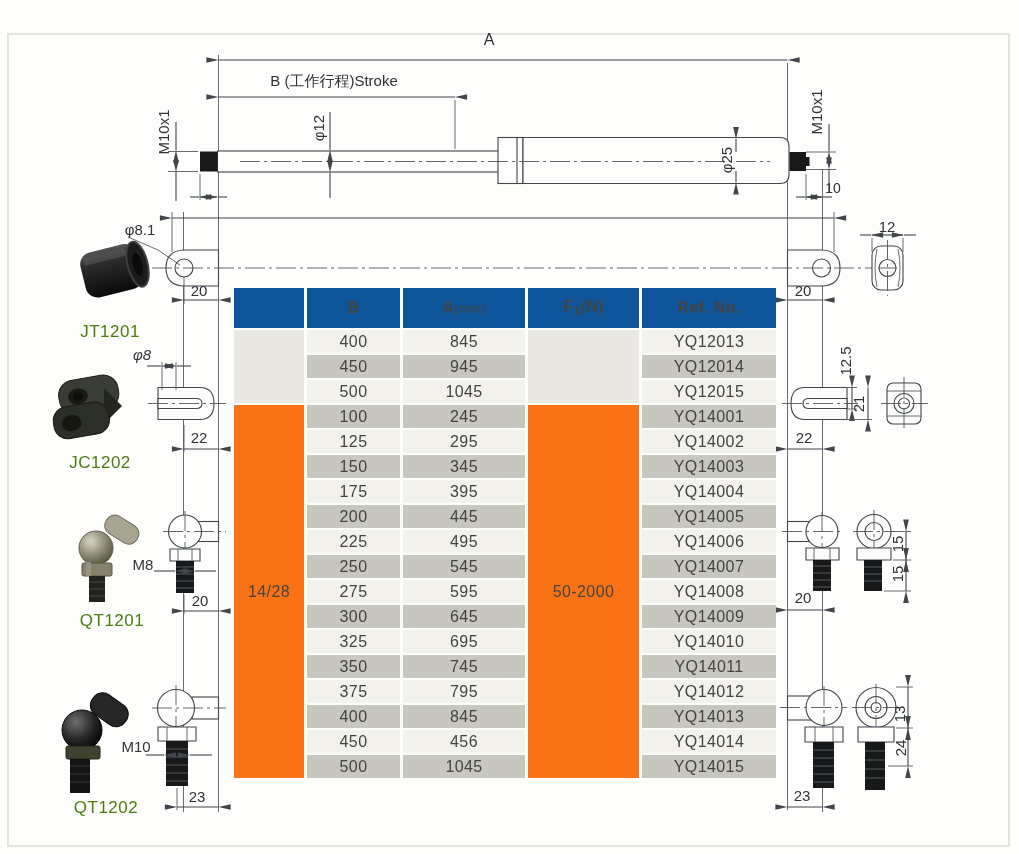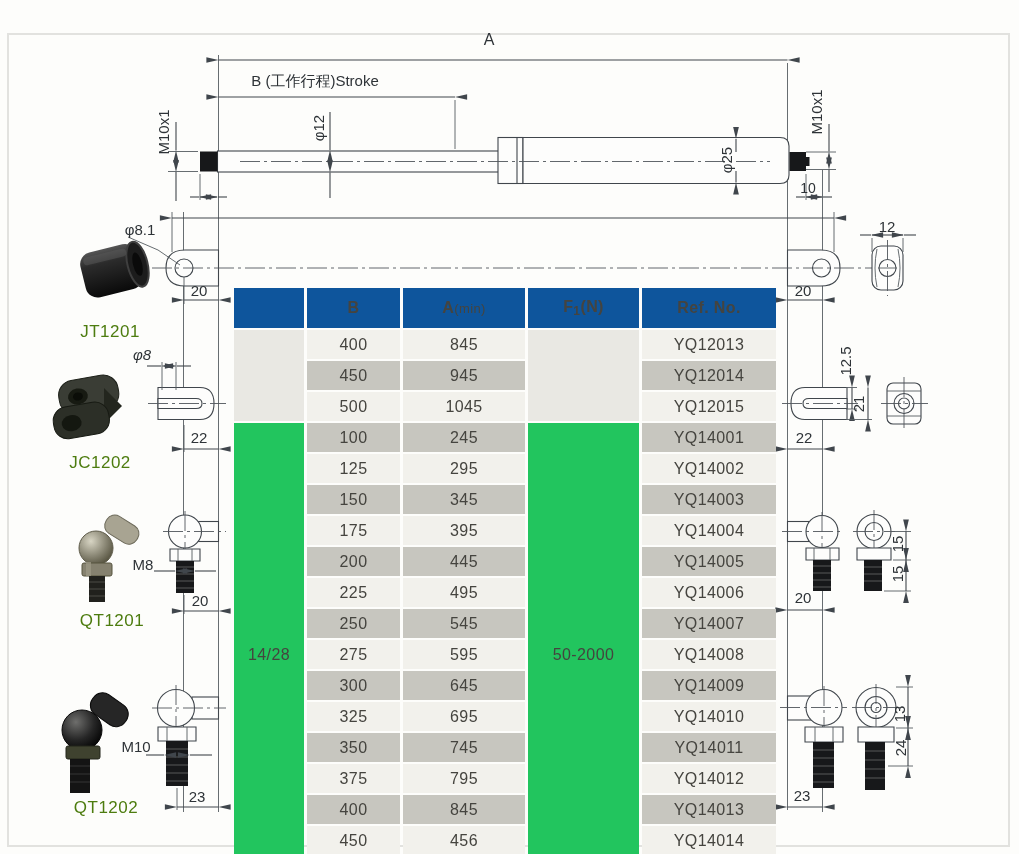--- a/index.html
+++ b/index.html
@@ -16,25 +16,25 @@
   .lab{position:absolute;transform:translate(-50%,-50%);font-size:15px;color:#2e3337;white-space:nowrap;}
   .v{transform:translate(-50%,-50%) rotate(-90deg);}
   .code{font-size:17px;color:#4d7c0f;letter-spacing:0.5px;}
   .big{font-size:16px;}
   
   table.spec{position:absolute;left:231px;top:286px;border-collapse:separate;border-spacing:3px 2px;}
   table.spec td{text-align:center;vertical-align:middle;font-size:16px;color:#45443f;letter-spacing:0.4px;padding:0;}
   td.hd{background:#0e559c;color:#ffffff;font-weight:bold;font-size:20px;height:40px;}
   .hsm{font-size:13px;font-weight:normal;}
   .hsub{font-size:12px;font-weight:bold;vertical-align:-3px;}
-  tr.bd td{height:29px;}
+  tr.bd td{height:23px;}
   tr.lt td.sc{background:#f2f1ec;}
   tr.dk td.sc{background:#c7c6bf;}
   td.g1{background:#e9e8e3;}
-  td.g2{background:#22c55e;}
+  td.g2{background:#f97316;}
 </style>
 </head>
 <body>
 
 <div id="sheet">
   <div id="scanframe"></div>
 
   <svg width="1019" height="854" viewBox="0 0 1019 854">
     <defs>
       <marker id="ar" viewBox="-1 -4 13 8" refX="0" refY="0" markerWidth="13" markerHeight="9" orient="auto-start-reverse">
@@ -296,26 +296,26 @@
       <circle cx="26" cy="42" r="20" fill="url(#gb2)" stroke="#0a0a0a"></circle>
       <rect x="10" y="58" width="34" height="13" rx="2" fill="#3f422f" stroke="#23251a"></rect>
       <rect x="14" y="71" width="20" height="34" fill="#141414"></rect>
       <line x1="14" y1="78" x2="34" y2="78" stroke="#343434" stroke-width="1"></line>
       <line x1="14" y1="86" x2="34" y2="86" stroke="#343434" stroke-width="1"></line>
       <line x1="14" y1="94" x2="34" y2="94" stroke="#343434" stroke-width="1"></line>
     </g>
   </svg>
 
   <div class="lab big" style="left:489px;top:40px;">A</div>
-  <div class="lab" style="left:315px;top:81px;">B (工作行程)Stroke</div>
+  <div class="lab" style="left:334px;top:81px;">B (工作行程)Stroke</div>
   <div class="lab v" style="left:318px;top:128px;">φ12</div>
   <div class="lab v" style="left:726px;top:160px;">φ25</div>
   <div class="lab v" style="left:163px;top:132px;">M10x1</div>
   <div class="lab v" style="left:816px;top:112px;">M10x1</div>
-  <div class="lab" style="left:808px;top:188px;font-size:14px;">10</div>
+  <div class="lab" style="left:833px;top:188px;font-size:14px;">10</div>
   <div class="lab" style="left:199px;top:290px;">20</div>
   <div class="lab" style="left:803px;top:290px;">20</div>
   <div class="lab" style="left:887px;top:226px;">12</div>
 
   <div class="lab" style="left:100px;top:229px;margin-left:40px;">φ8.1</div>
   <div class="lab code" style="left:110px;top:332px;">JT1201</div>
   <div class="lab" style="left:142px;top:354px;font-style:italic;">φ8</div>
   <div class="lab code" style="left:100px;top:463px;">JC1202</div>
   <div class="lab" style="left:199px;top:437px;">22</div>
   <div class="lab" style="left:143px;top:564px;">M8</div>

